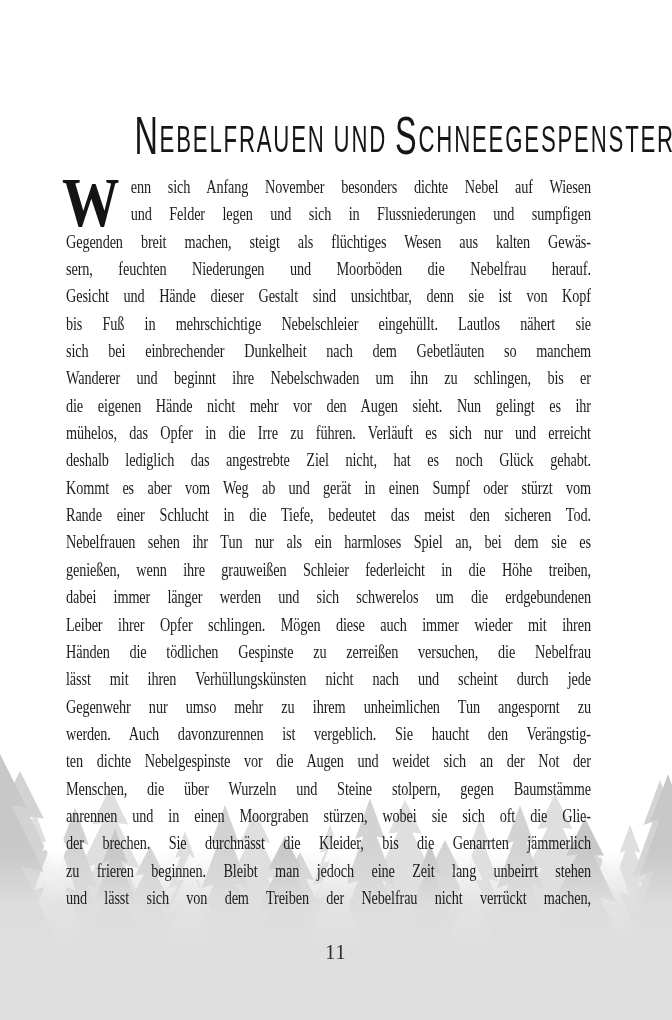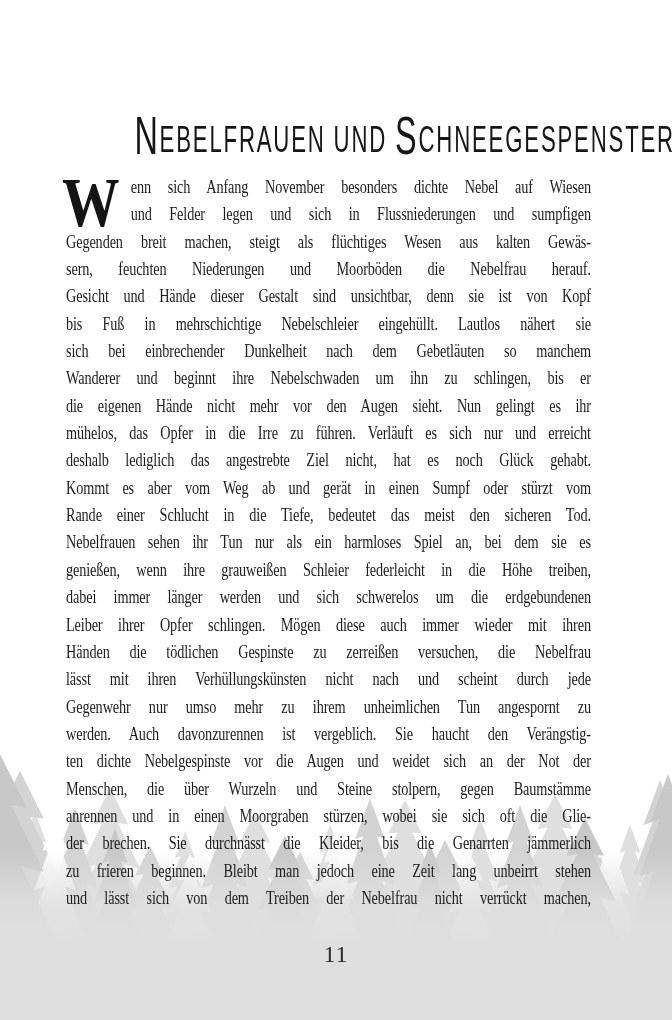--- a/index.html
+++ b/index.html
@@ -47,21 +47,21 @@
   .line.drop-indent{padding-left:83px;}
   .drop-cap{
     position:absolute;left:62px;top:179px;z-index:2;
     font-size:70px;line-height:47px;font-weight:bold;color:#141414;
     transform:scaleX(0.82);transform-origin:0 0;
     font-family:"Liberation Serif", serif;
   }
   
   .page-number{
     position:absolute;left:0;top:941px;width:672px;
-    text-align:center;font-size:24px;color:#2c2c2c;z-index:2;
+    text-align:center;font-size:20px;color:#2c2c2c;z-index:2;
     letter-spacing:1px;
   }
 </style>
 </head>
 <body style="--tree-light: #dfdfdf; --tree-mid: #d3d3d3; --tree-dark: #c8c8c8; --snow: #ffffff;">
 
 <svg id="forest" viewBox="0 0 672 290" preserveAspectRatio="none" aria-hidden="true">
   <defs>
     <path id="fir1" d="M0,-120 L14,-92 L6,-93 L23,-58 L11,-61 L32,-16 L16,-20 L26,2 L-26,2 L-16,-20 L-32,-16 L-11,-61 L-23,-58 L-6,-93 L-14,-92 Z"></path>
     <path id="fir2" d="M0,-130 L11,-100 L5,-102 L18,-66 L9,-69 L26,-24 L13,-28 L20,0 L-20,0 L-13,-28 L-26,-24 L-9,-69 L-18,-66 L-5,-102 L-11,-100 Z"></path>

